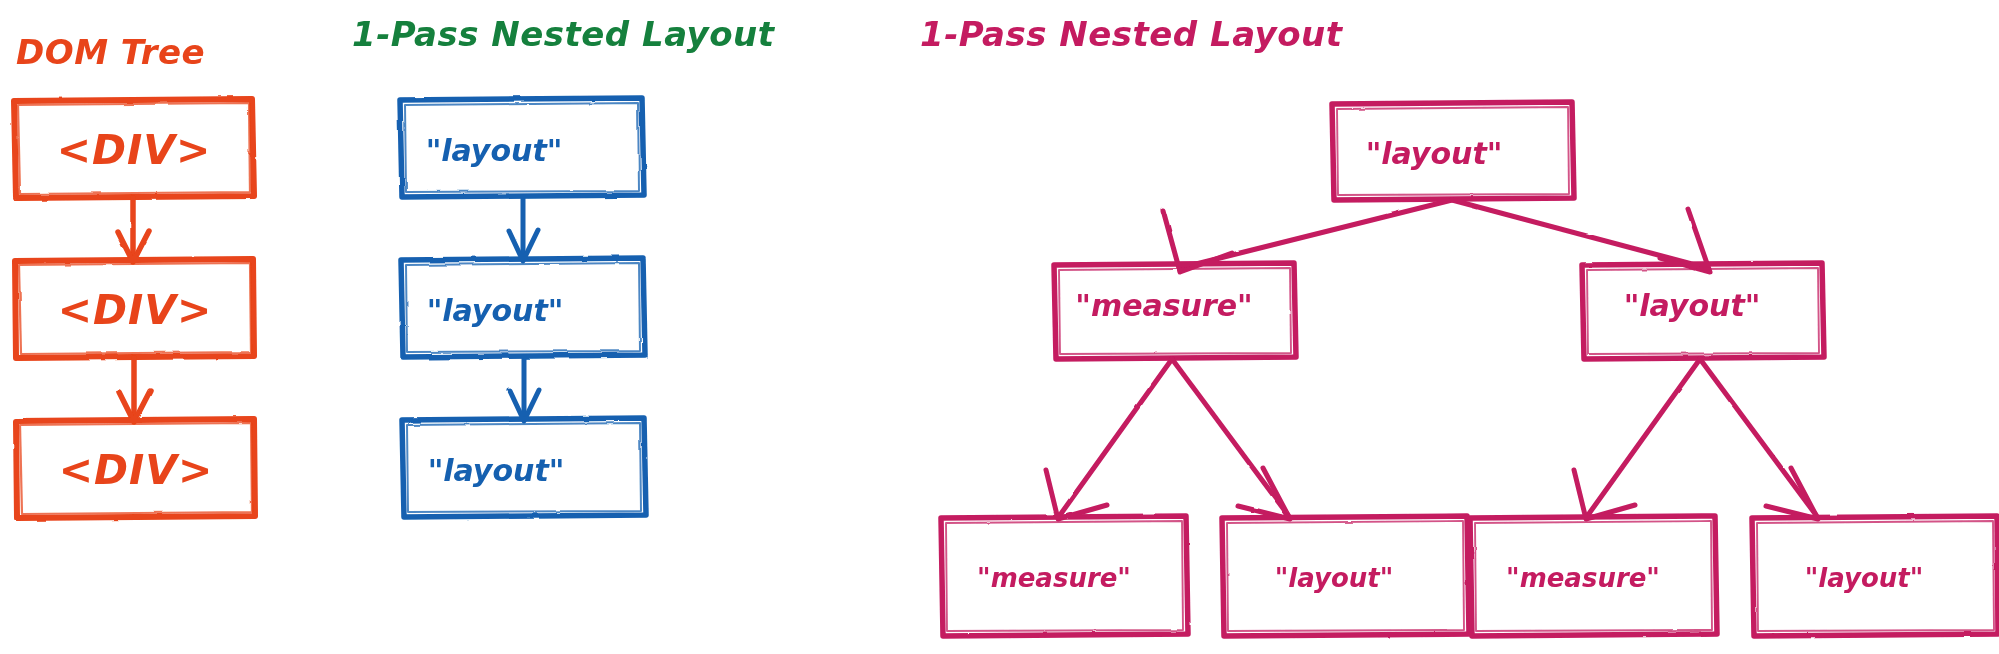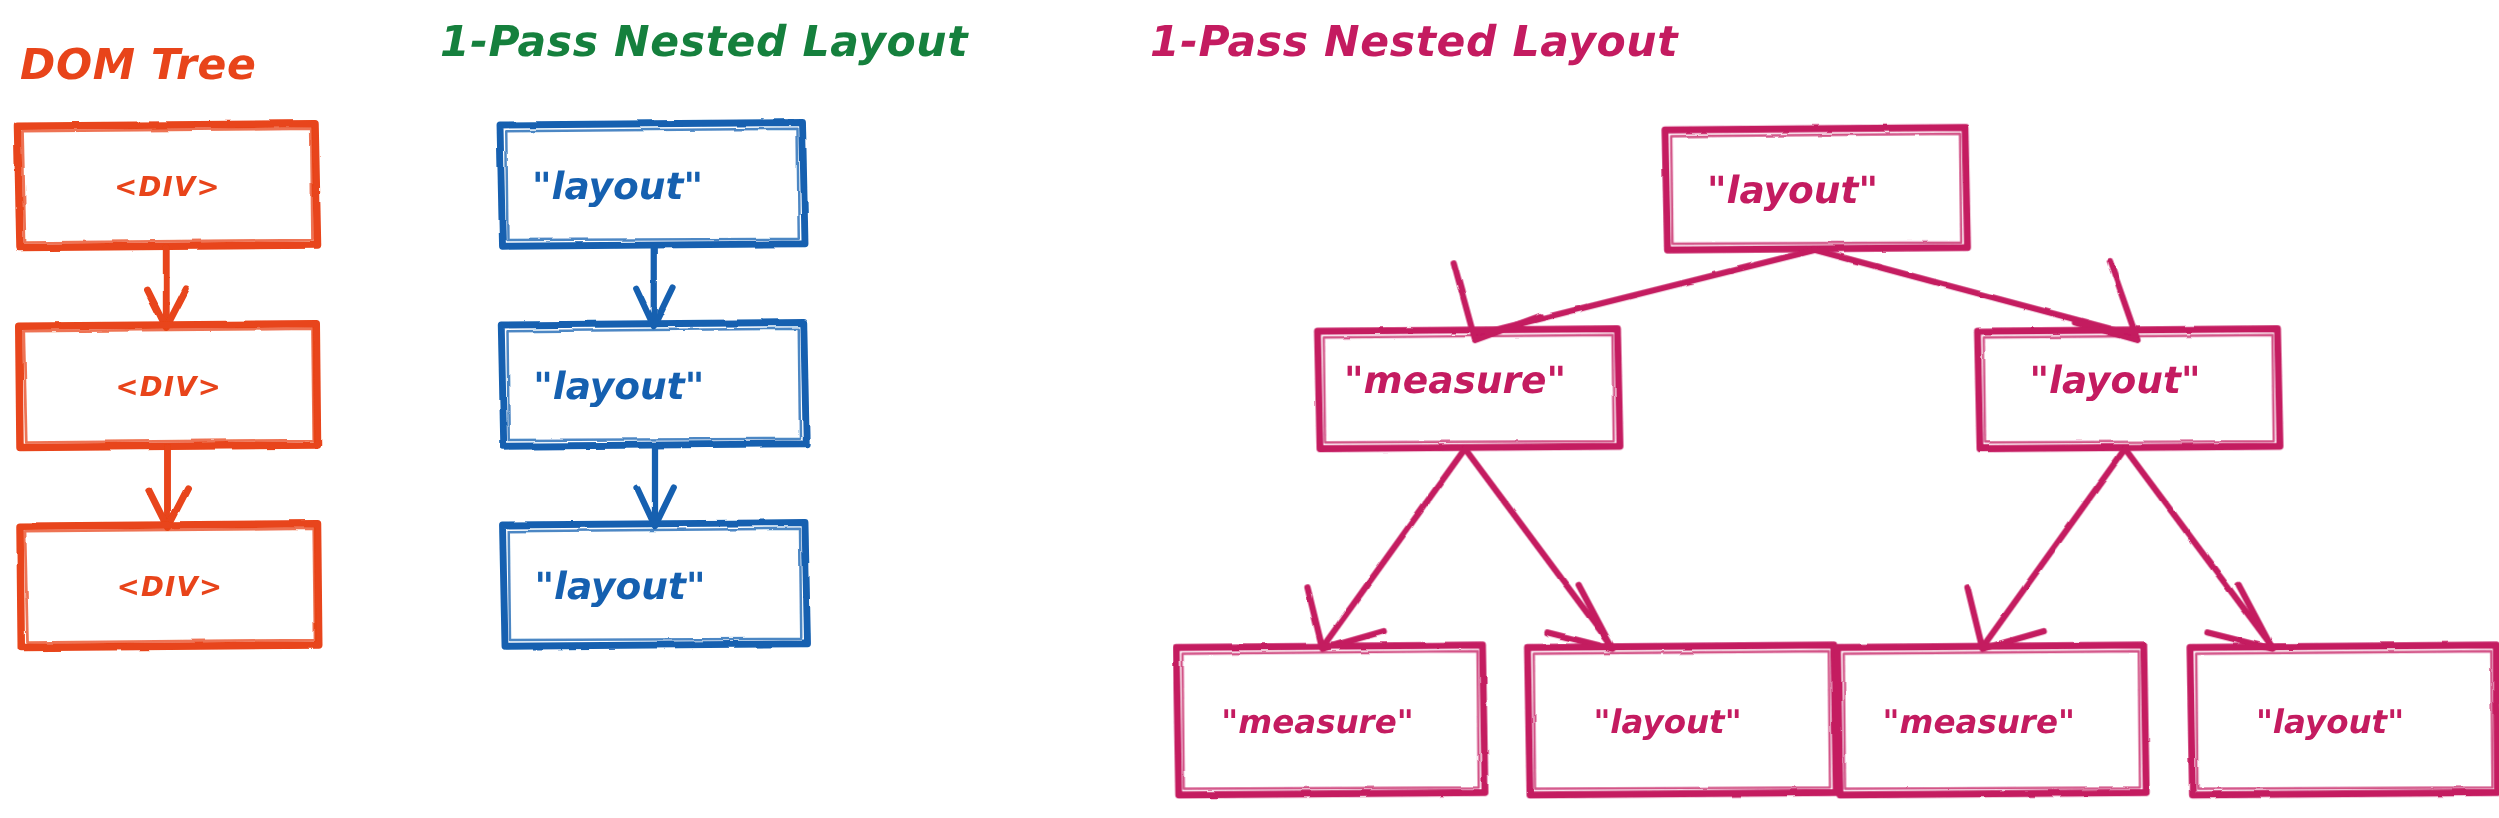--- a/index.html
+++ b/index.html
@@ -36,21 +36,21 @@
 
   .node-label {
     position: absolute;
     white-space: nowrap;
     transform: translate(-50%, -50%);
     font-family: "DejaVu Sans", sans-serif;
     font-weight: 700;
     font-style: italic;
     pointer-events: none;
   }
-  .lbl-orange { color: #e8441a; font-size: 22px; letter-spacing: 1px; }
+  .lbl-orange { color: #e8441a; font-size: 41px; letter-spacing: 1px; }
   .lbl-blue   { color: #1560b0; font-size: 30px; }
   .lbl-pink   { color: #c41b60; font-size: 30px; }
   .lbl-small  { font-size: 26px; }
 
   .hit {
     position: absolute;
     background: transparent;
   }
 </style>
 </head>

